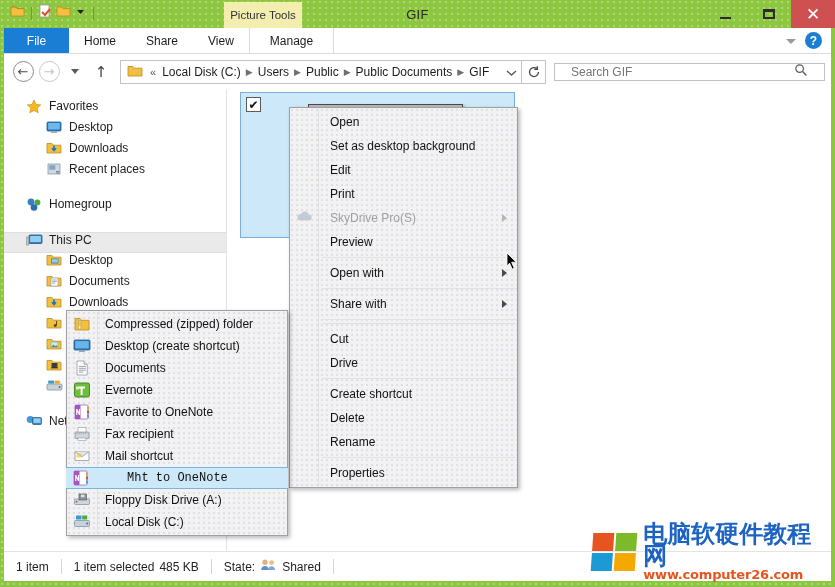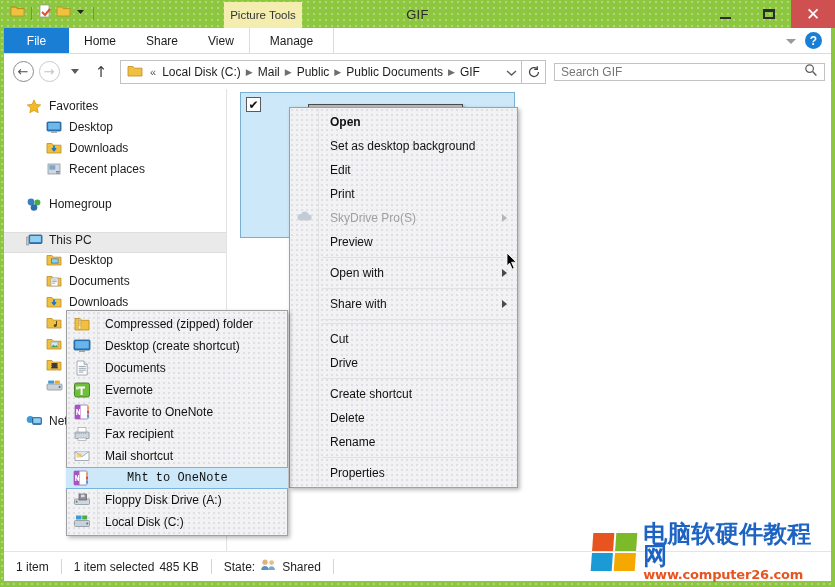--- a/index.html
+++ b/index.html
@@ -97,21 +97,21 @@
   }
   .crumbs { display: flex; align-items: center; flex: 1; overflow: hidden; }
   .crumb { font-size: 12px; color: #1d1d1d; padding: 0 3px; white-space: nowrap; }
   .crumb.chevlit { color: #555; font-size: 11px; }
   .crumb-sep { color: #6e6e6e; font-size: 9px; padding: 0 2px; font-family: "DejaVu Sans", sans-serif; }
   .crumb-dd { width: 16px; text-align: center; }
   .refresh { width: 24px; height: 24px; border: 1px solid #c2c2c2; border-left: none;
              display: flex; align-items: center; justify-content: center; background: #fff; }
   .searchbox {
     flex: 1; height: 18px; border: 1px solid #c2c2c2; background: #fff; margin-left: 8px;
-    display: flex; align-items: center; padding: 0 6px;
+    display: flex; align-items: center; padding: 0 16px;
   }
   .searchbox input {
     flex: 1; border: none; outline: none; font-size: 12px; color: #8d8d8d;
     font-family: "Liberation Sans", sans-serif; background: transparent;
   }
 
   
   .body {
     position: absolute; left: 4px; top: 89px; width: 827px; height: 462px;
     background: #fff; display: flex;
@@ -172,21 +172,21 @@
   }
   .ctxmenu .gutter {
     position: absolute; left: 1px; top: 1px; bottom: 1px; width: 28px;
     border-right: 1px solid #e1e1e1;
   }
   .mi {
     position: relative; height: 24px; display: flex; align-items: center;
     font-size: 12px; color: #111; padding-left: 40px; padding-right: 22px;
     white-space: nowrap; z-index: 2;
   }
-  .mi.bold { font-weight: bold; }
+  .mi.bold { font-weight: normal; }
   .mi.disabled { color: #a0a0a0; }
   .mi.hl {
     background: #cde8f8; border-top: 1px solid #79b4e0; border-bottom: 1px solid #79b4e0;
     margin-left: -1px; margin-right: -1px; padding-left: 41px;
   }
   .mi .arrow {
     position: absolute; right: 10px; top: 50%; margin-top: -4px;
     width: 0; height: 0; border-top: 4px solid transparent; border-bottom: 4px solid transparent;
     border-left: 5px solid #4a4a4a;
   }
@@ -322,21 +322,21 @@
     <div class="crumbbox">
       <span class="nav-ico" style="margin-left:2px;margin-right:3px;">
         <svg width="16" height="14" viewBox="0 0 16 14">
             <path d="M1 2.5h5l1.3 1.7H15V12H1z" fill="#f0c040" stroke="#c08a1c" stroke-width=".8"></path>
           </svg>
       </span>
       <div class="crumbs">
         <span class="crumb chevlit">«</span>
         <span class="crumb">Local Disk (C:)</span>
         <span class="crumb-sep">▶</span>
-        <span class="crumb">Mail</span>
+        <span class="crumb">Users</span>
         <span class="crumb-sep">▶</span>
         <span class="crumb">Public</span>
         <span class="crumb-sep">▶</span>
         <span class="crumb">Public Documents</span>
         <span class="crumb-sep">▶</span>
         <span class="crumb">GIF</span>
       </div>
       <span class="crumb-dd">
         <svg width="11" height="8" viewBox="0 0 11 8">
             <path d="M1 2l4.5 4L10 2" fill="none" stroke="#5a5a5a" stroke-width="1.4"></path>

